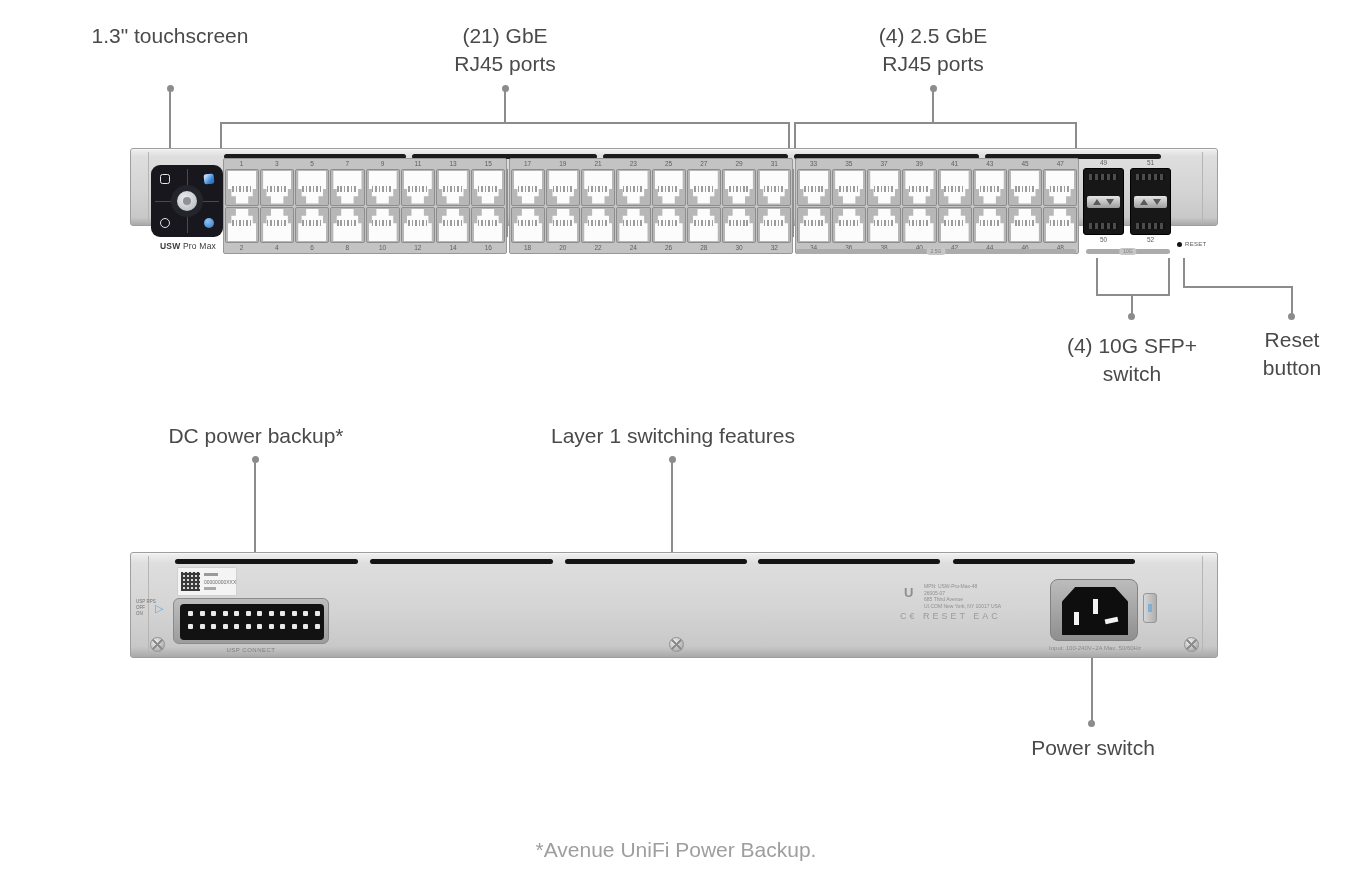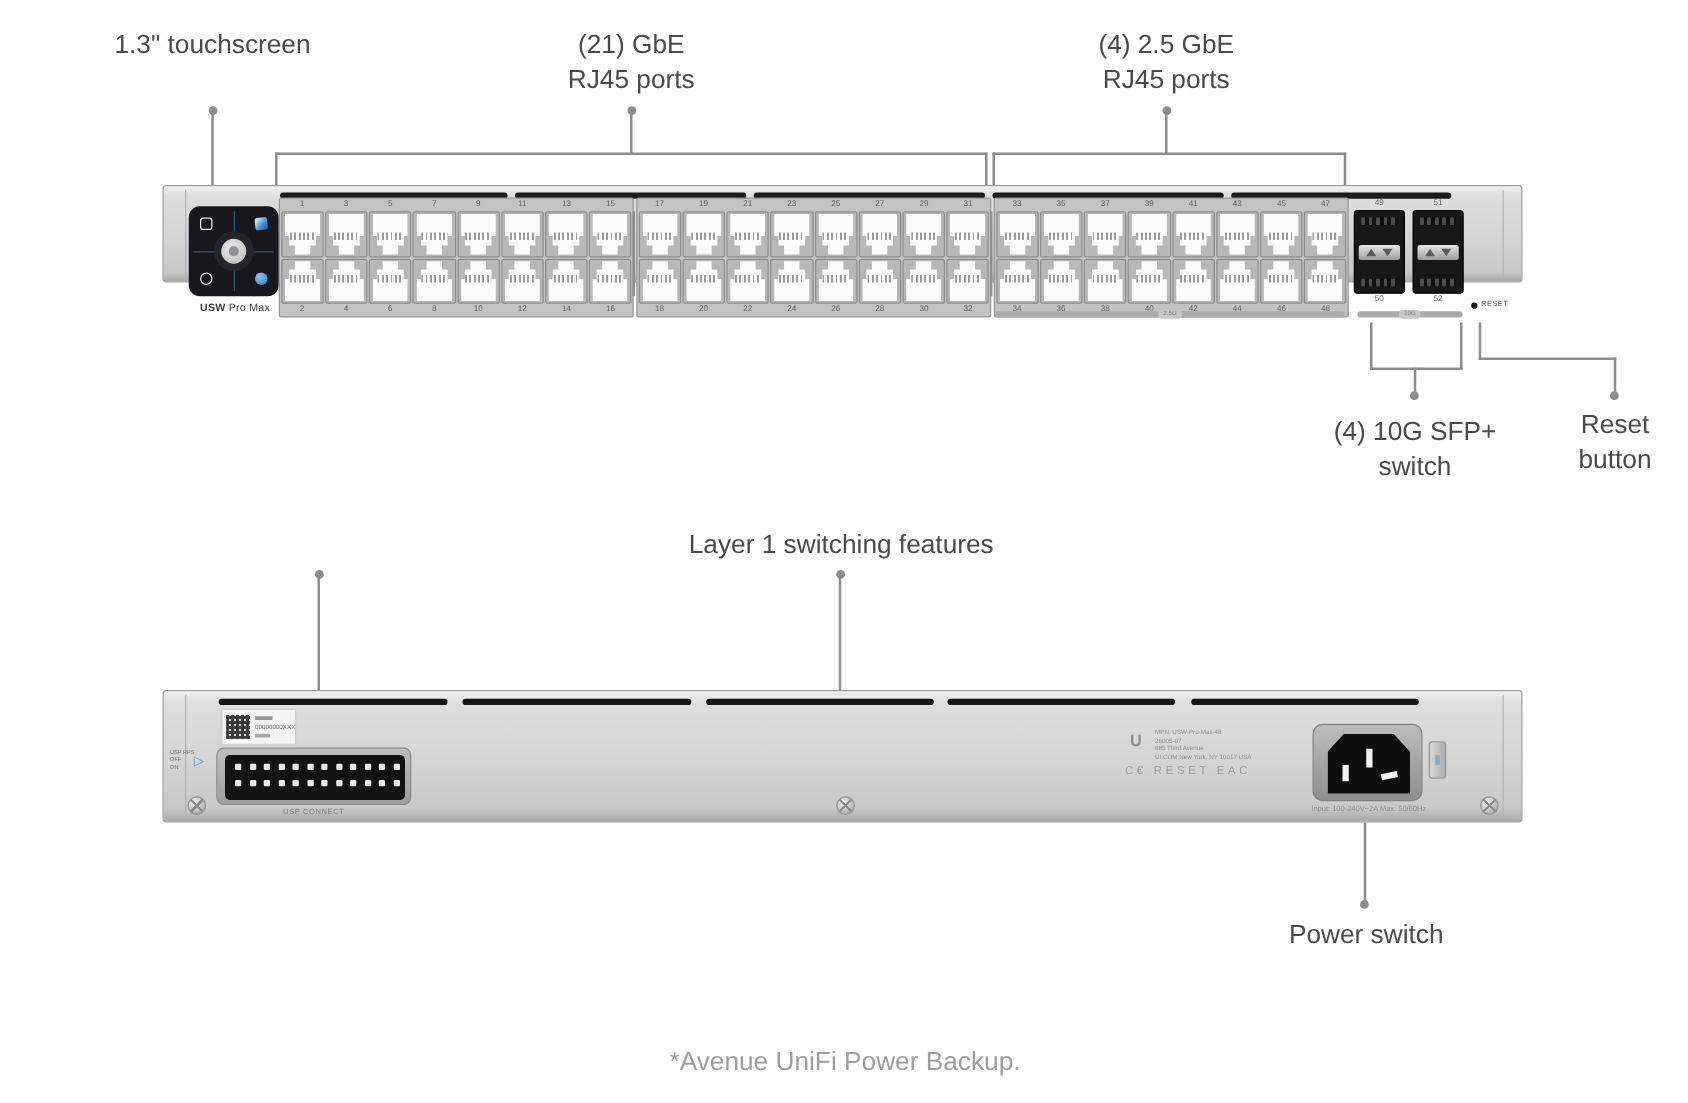--- a/index.html
+++ b/index.html
@@ -158,20 +158,23 @@
   </div>
   <div class="cl" id="cl-sfp">
     <div>(4) 10G SFP+</div>
     <div>switch</div>
   </div>
   <div class="cl" id="cl-reset">
     <div>Reset</div>
     <div>button</div>
   </div>
 
+  <div class="cl" id="cl-dc">
+    <div>DC power backup*</div>
+  </div>
   <div class="cl" id="cl-l3">
     <div>Layer 1 switching features</div>
   </div>
   <div class="cl" id="cl-power">
     <div>Power switch</div>
   </div>
 
   <div class="dot" id="dot-touch"></div>
   <div class="vline" id="ln-touch"></div>
   <div class="dot" id="dot-gbe"></div>

